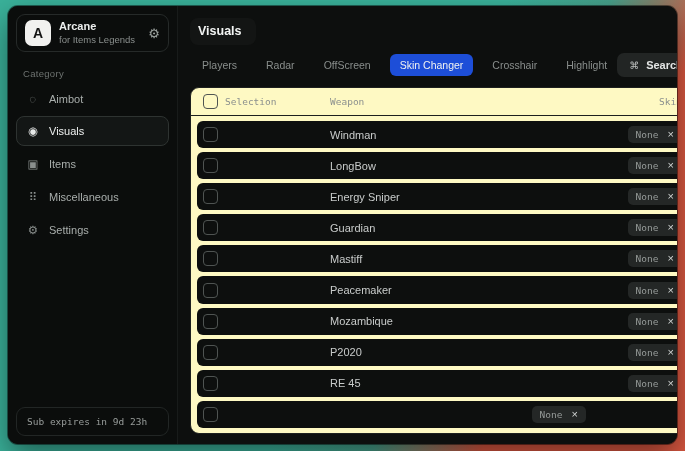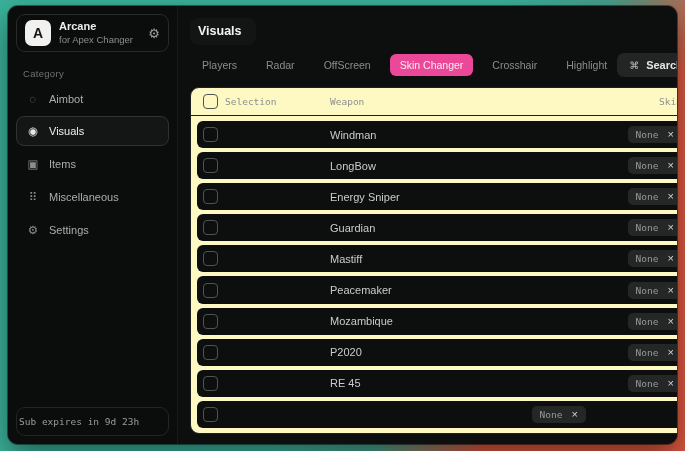--- a/index.html
+++ b/index.html
@@ -23,31 +23,31 @@
   .app-name { font-size:11px; font-weight:bold; color:#eceeed; }
   .app-sub { font-size:9.5px; color:#8a8f8d; }
   .app-gear { font-size:13px; color:#9aa09d; }
   .category { margin:16px 0 6px 7px; font-size:9.5px; color:#6e7371; letter-spacing:.3px; }
   .nav { display:flex; flex-direction:column; gap:3px; }
   .nav-item { display:flex; align-items:center; gap:9px; padding:7px 9px; border-radius:8px; font-size:11px; color:#a9aeac; border:1px solid transparent; cursor:pointer; }
   .nav-item .nav-icon { width:14px; font-size:11.5px; color:#8a8f8d; text-align:center; }
   .nav-item.active { background:#131615; border-color:#2e3331; color:#eef0ef; }
   .nav-item.active .nav-icon { color:#e6e8e7; }
   .side-spacer { flex:1; }
-  .footer-card { border:1px solid #222625; border-radius:9px; padding:8px 2px; display:flex; flex-direction:column; gap:5px; }
+  .footer-card { border:1px solid #222625; border-radius:9px; padding:8px 10px; display:flex; flex-direction:column; gap:5px; }
   .footer-line1 { font-family:"DejaVu Sans Mono", monospace; font-size:9.5px; color:#989d9b; }
   .footer-line2 { font-size:9.5px; color:#a6aaa8; }
   
   .main { flex:1; display:flex; flex-direction:column; padding:10px 11px 10px 12px; background:#0d0f0e; }
   .title-chip { align-self:flex-start; background:#131514; border-radius:8px; padding:6px 14px 7px 8px; margin:2px 0 6px 0; }
   .main-title { font-size:12.5px; font-weight:bold; color:#f2f4f3; }
   .toolbar { display:flex; align-items:center; margin:2px 0 10px 2px; }
   .tabs { display:flex; gap:9px; }
   .tab { padding:5px 10px; font-size:10.5px; color:#898e8c; border-radius:6px; cursor:pointer; white-space:nowrap; }
-  .tab.active { background:#ec4899; color:#f0f2f1; }
+  .tab.active { background:#1d4ed8; color:#f0f2f1; }
   .tb-spacer { flex:1; }
   .search-btn { display:flex; align-items:center; gap:7px; background:#222524; border-radius:7px; padding:6px 12px; cursor:pointer; }
   .search-mod { font-size:10px; color:#bcbfbe; }
   .search-label { font-size:11px; font-weight:600; color:#e3e5e4; }
   
   .table { flex:1; background:#fef9c3; border:1px solid #1d201f; border-radius:9px; display:flex; flex-direction:column; overflow:hidden; }
   .thead { display:grid; grid-template-columns:22px 105px 1fr 96px; align-items:center; height:28px; padding:0 12px; border-bottom:1px solid #1d201f;
            font-family:"DejaVu Sans Mono", monospace; font-size:9.5px; color:#8b908e; }
   .th-skin { text-align:right; }
   .checkbox { width:15px; height:15px; border:1.2px solid #4f5452; border-radius:4px; background:transparent; cursor:pointer; }
@@ -63,21 +63,21 @@
 <body>
 
 <div class="stage">
   <div class="window">
 
     <div class="sidebar">
       <div class="logo-card">
         <div class="logo">A</div>
         <div class="app-meta">
           <div class="app-name">Arcane</div>
-          <div class="app-sub">for Apex Changer</div>
+          <div class="app-sub">for Items Legends</div>
         </div>
         <div class="app-gear">⚙</div>
       </div>
 
       <div class="category">Category</div>
 
       <div class="nav">
         <div class="nav-item">
           <span class="nav-icon">◌</span>
           <span>Aimbot</span>

